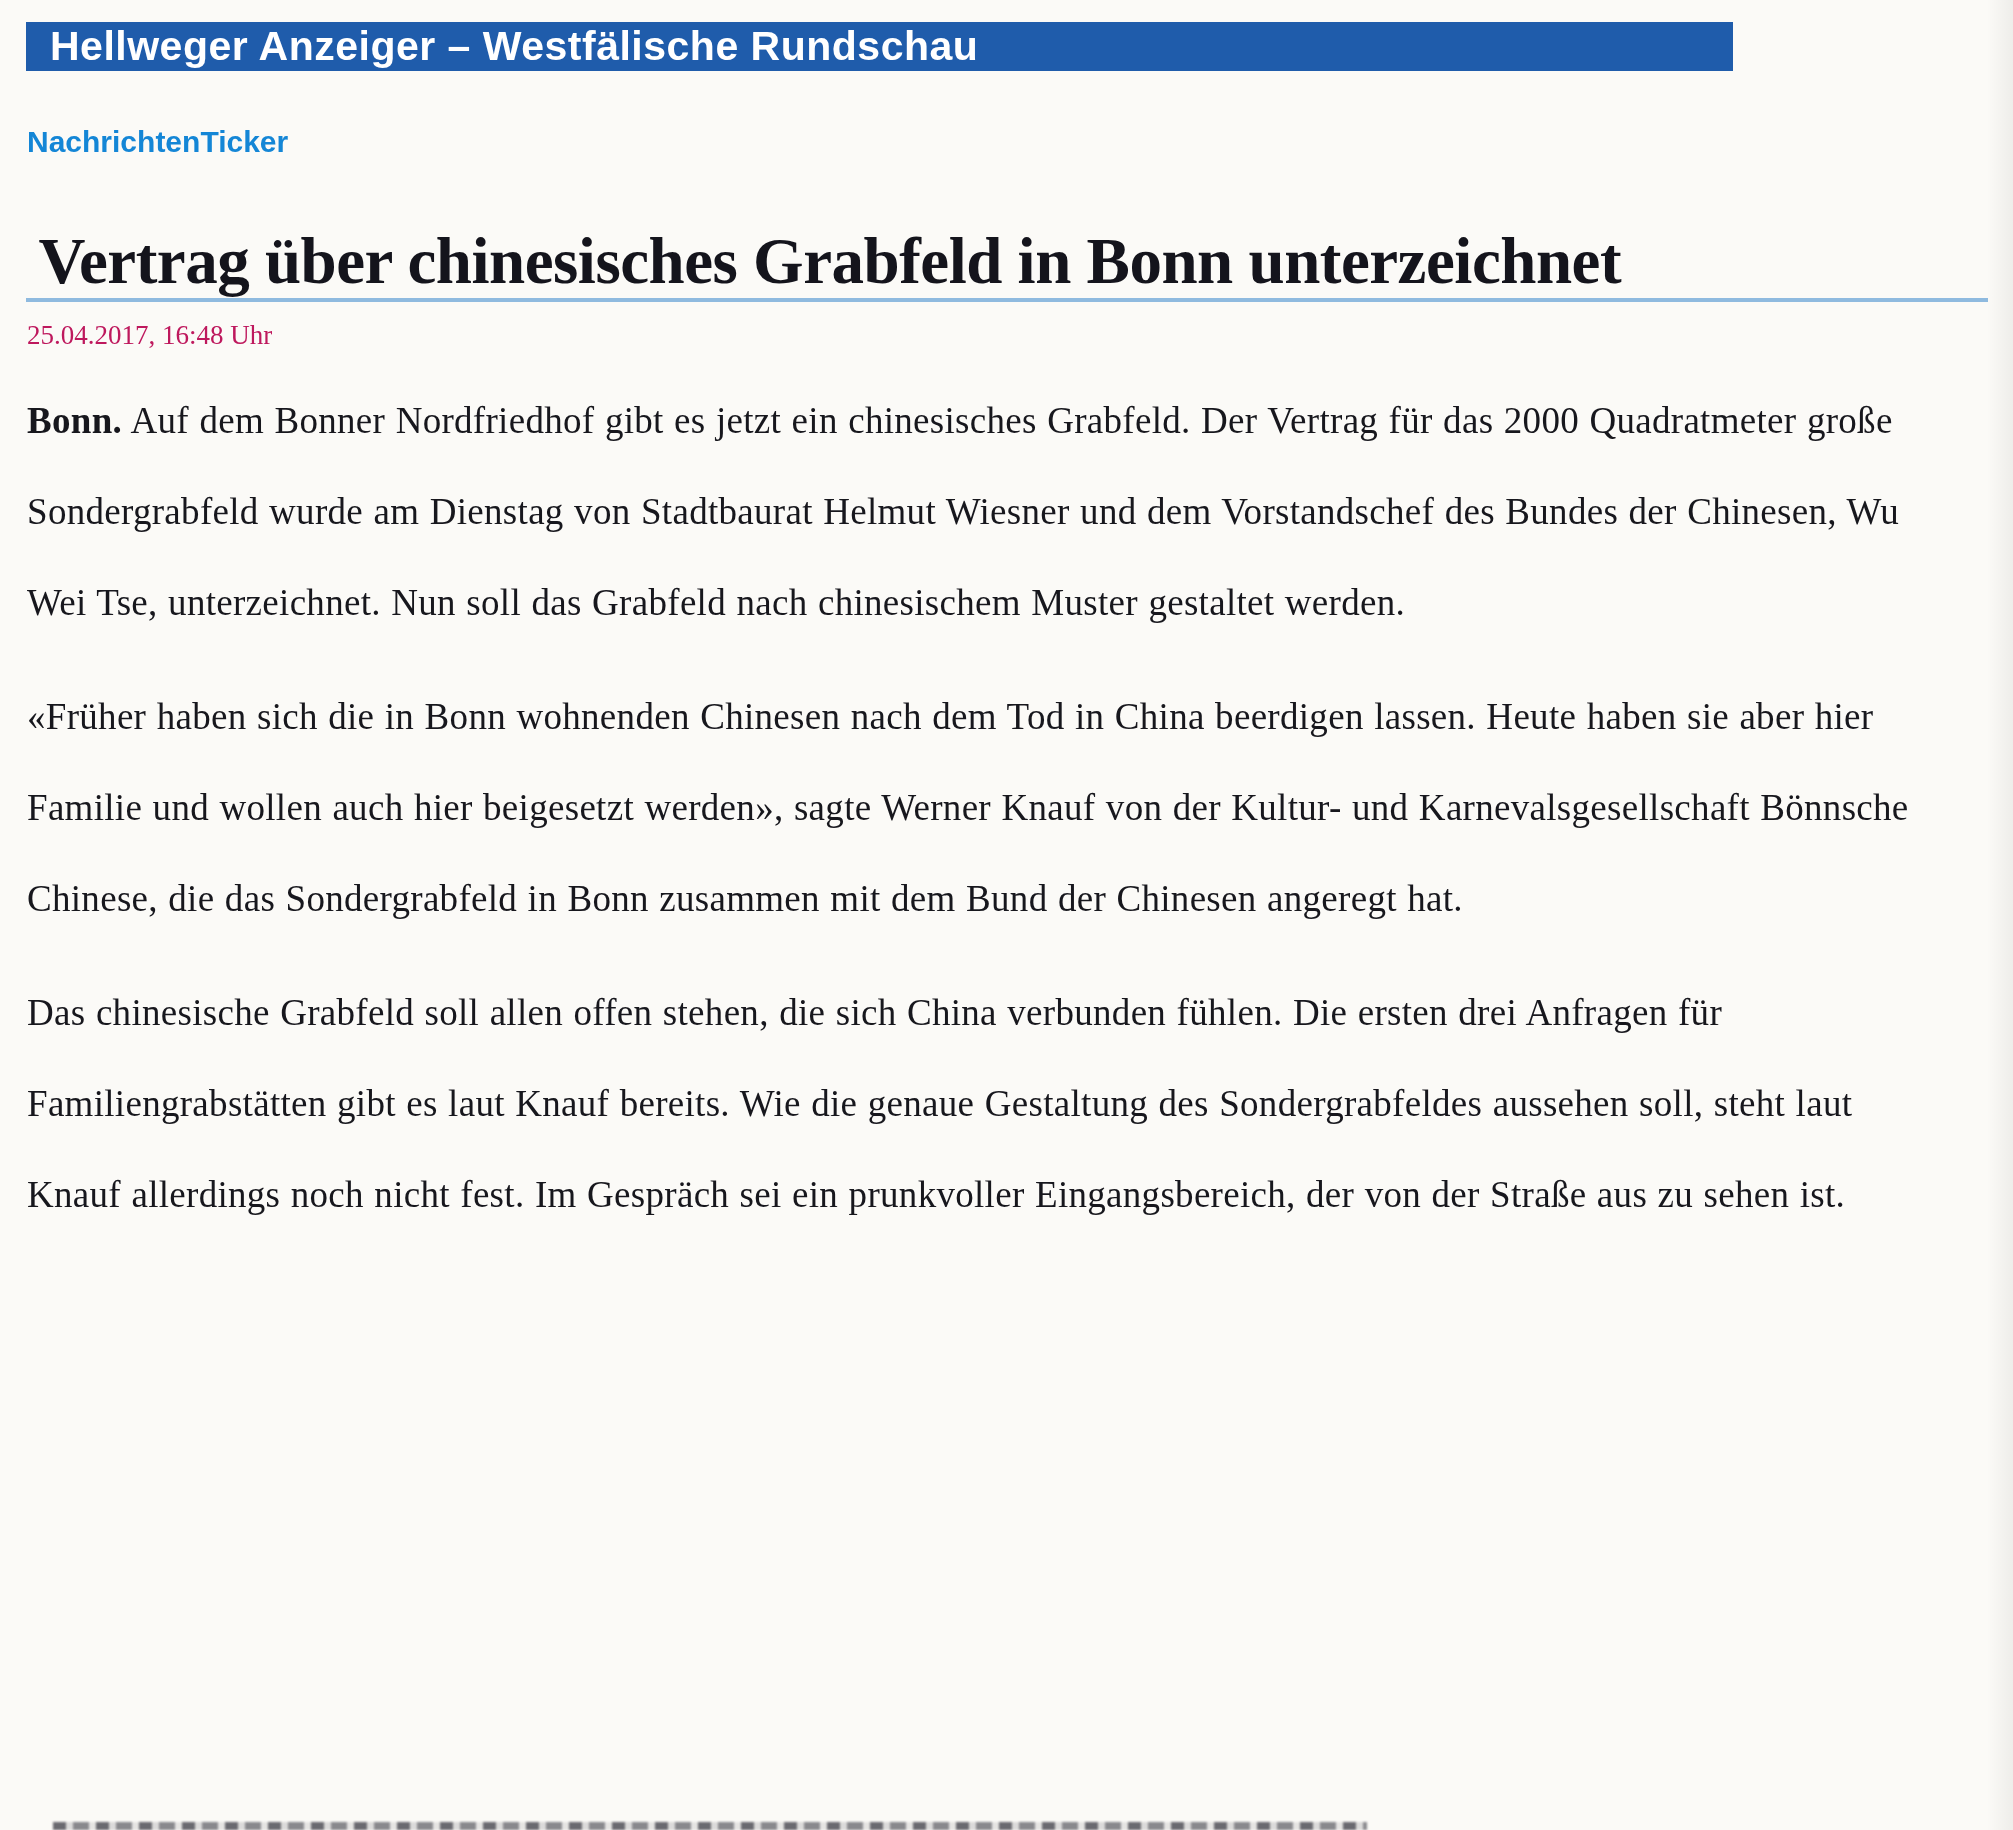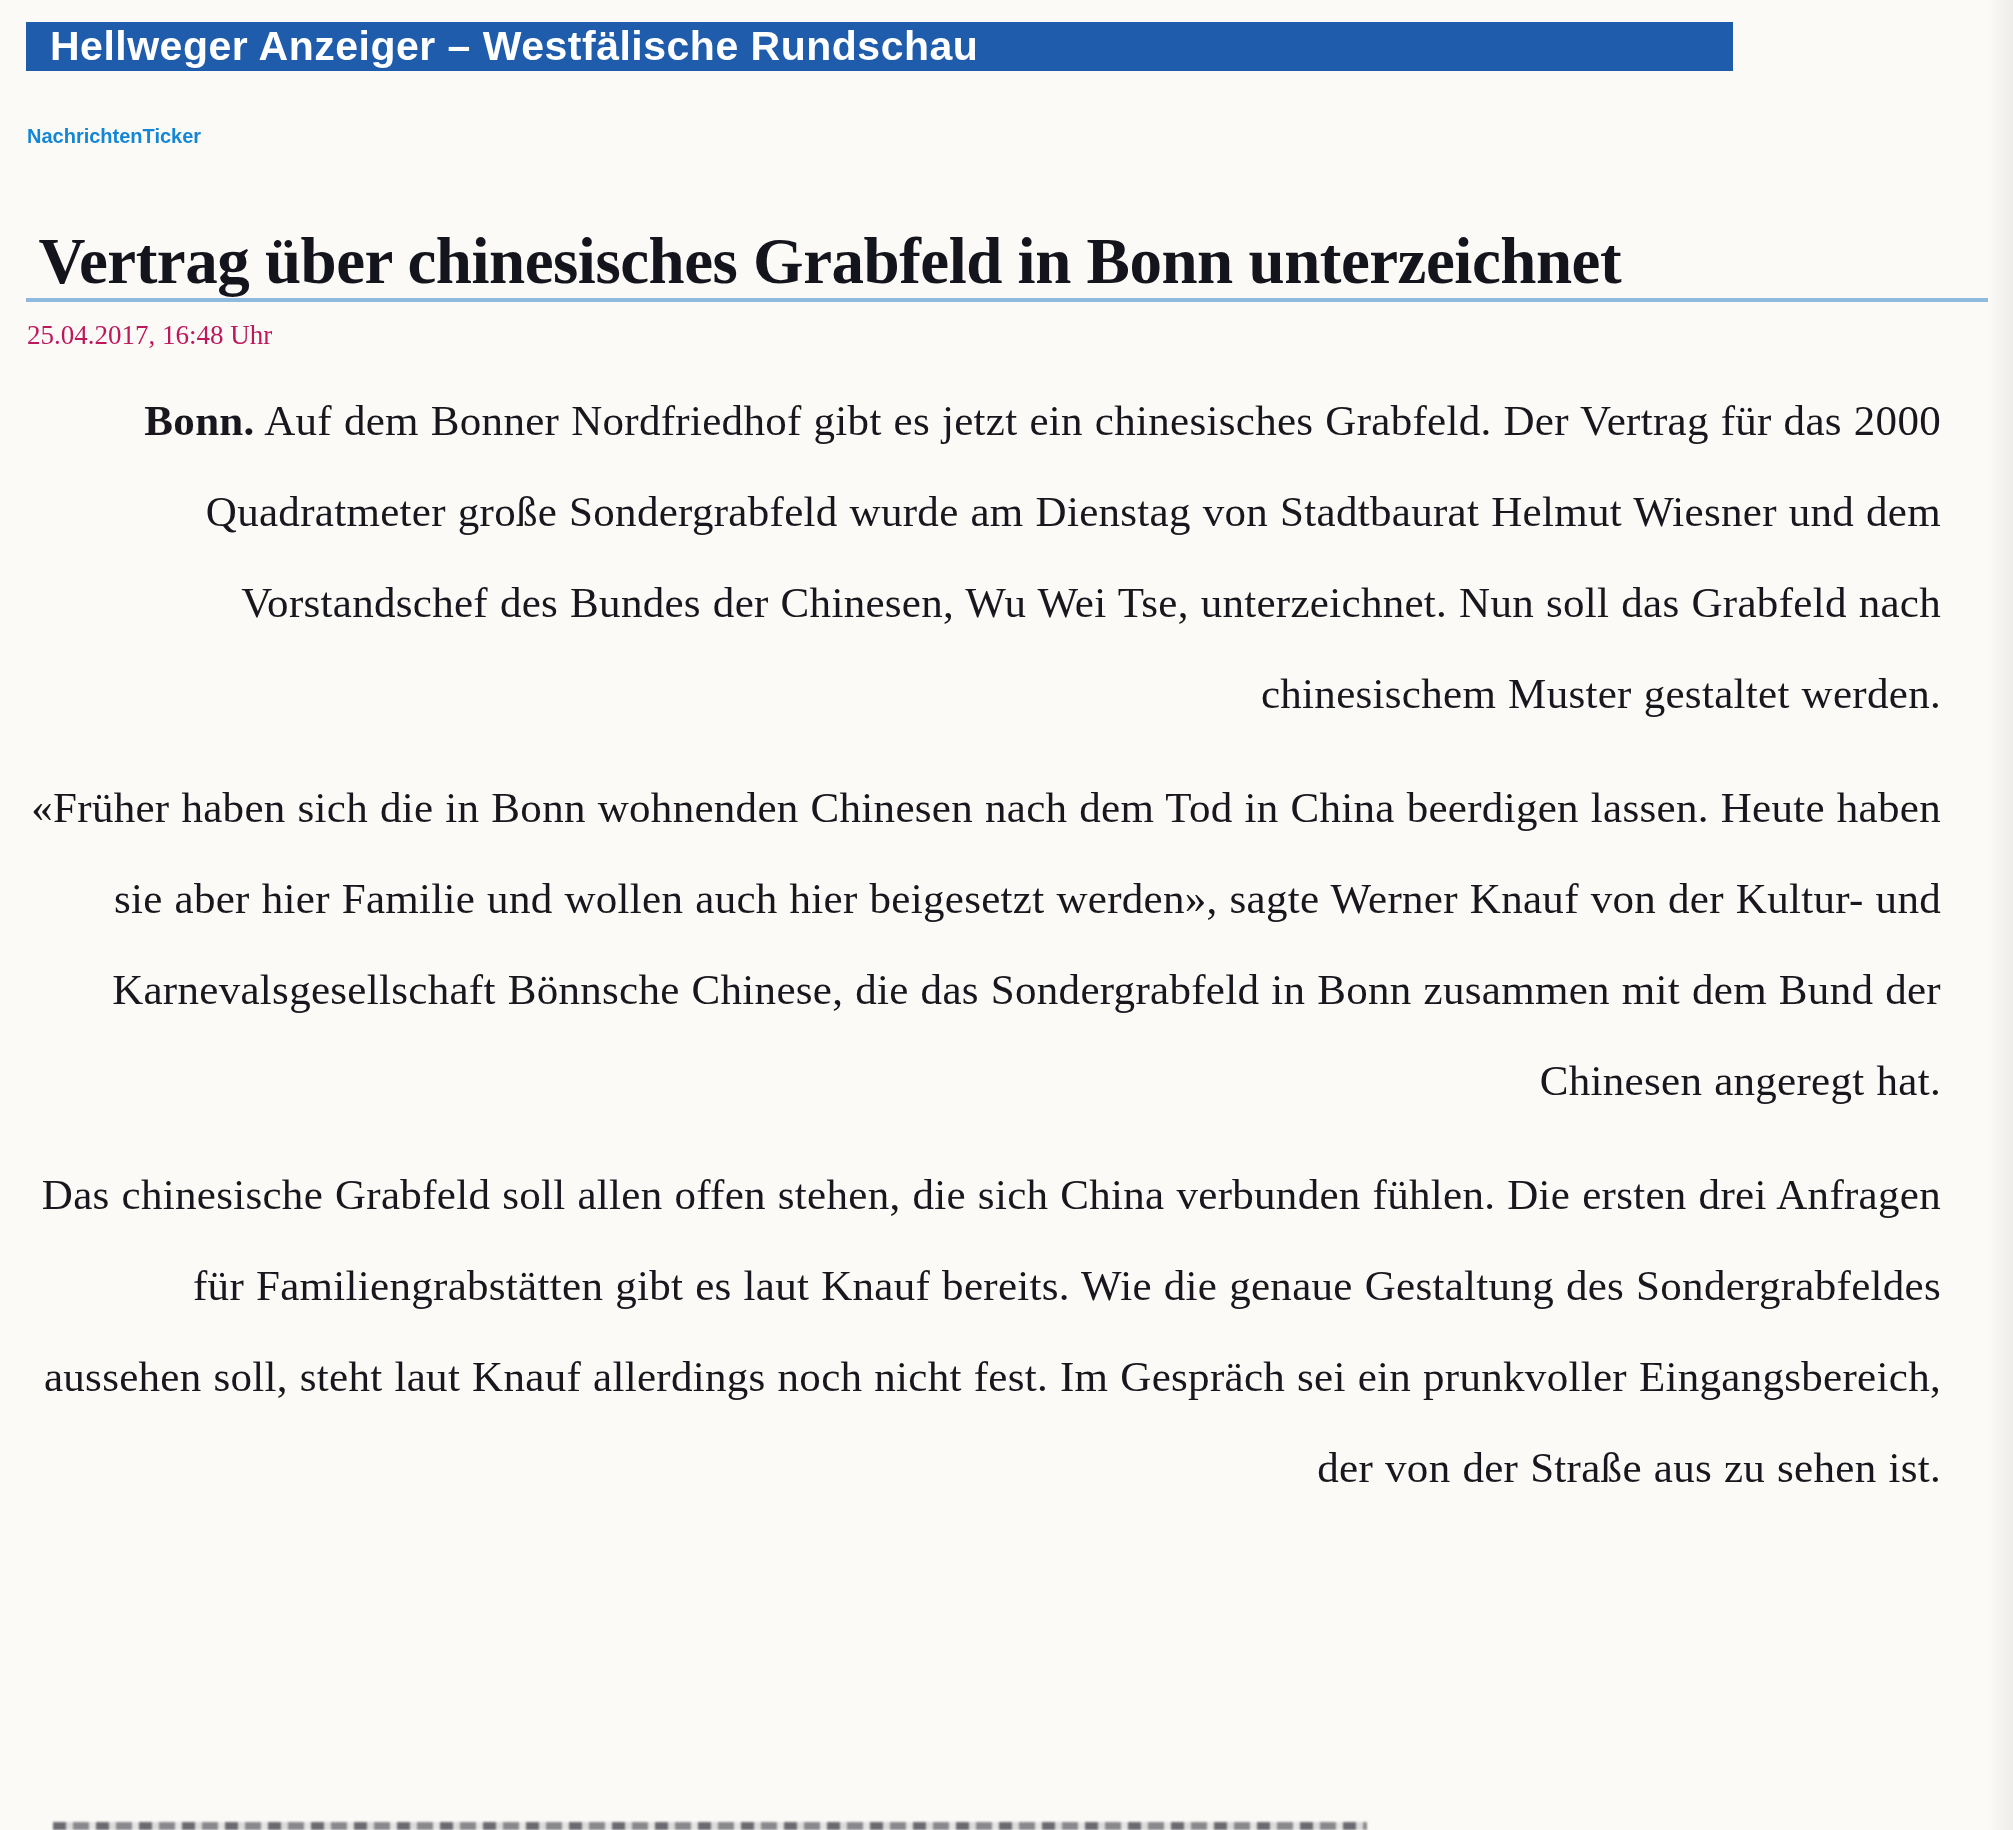--- a/index.html
+++ b/index.html
@@ -43,21 +43,21 @@
     padding-left: 24.5px;
     letter-spacing: 0.5px;
     white-space: nowrap;
   }
 
   .section-label {
     position: absolute;
     left: 27px;
     top: 125px;
     font-family: "Liberation Sans", sans-serif;
-    font-size: 20px;
+    font-size: 30px;
     font-weight: 700;
     color: #1486d6;
   }
 
   .headline {
     position: absolute;
     left: 25.5px;
     top: 211px;
     margin: 13px;
     width: 1964px;
@@ -89,25 +89,25 @@
 
   .article-body {
     position: absolute;
     left: 27px;
     top: 375px;
     width: 1914px;
     color: #17171d;
   }
   .article-body p {
     margin: 0 0 23px 0;
-    font-size: 43px;
+    font-size: 37px;
     line-height: 91px;
     letter-spacing: 0.3px;
     word-spacing: 0.9px;
-    text-align: right;
+    text-align: left;
   }
   .dateline {
     font-weight: 700;
   }
 
   
   .bottom-cutoff {
     position: absolute;
     left: 53px;
     top: 1822px;

